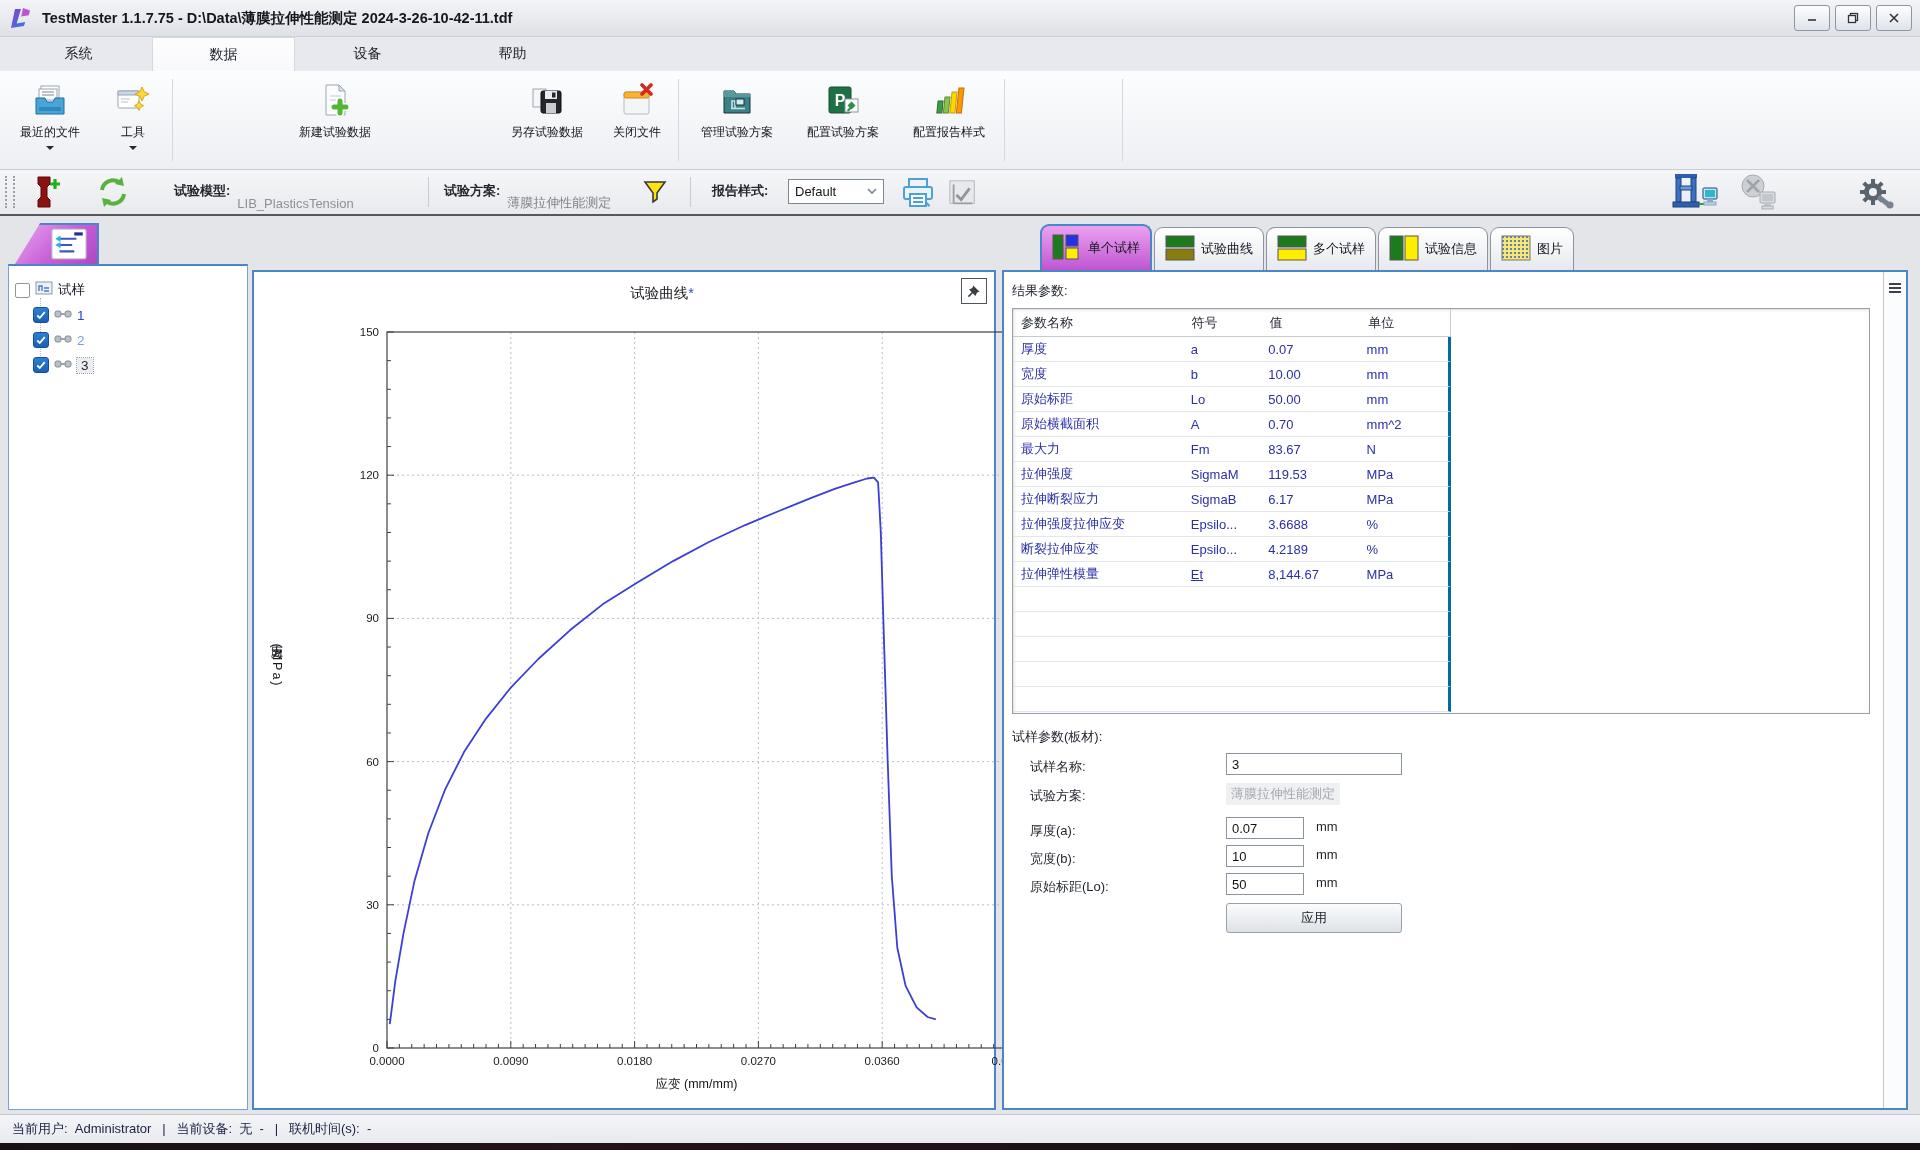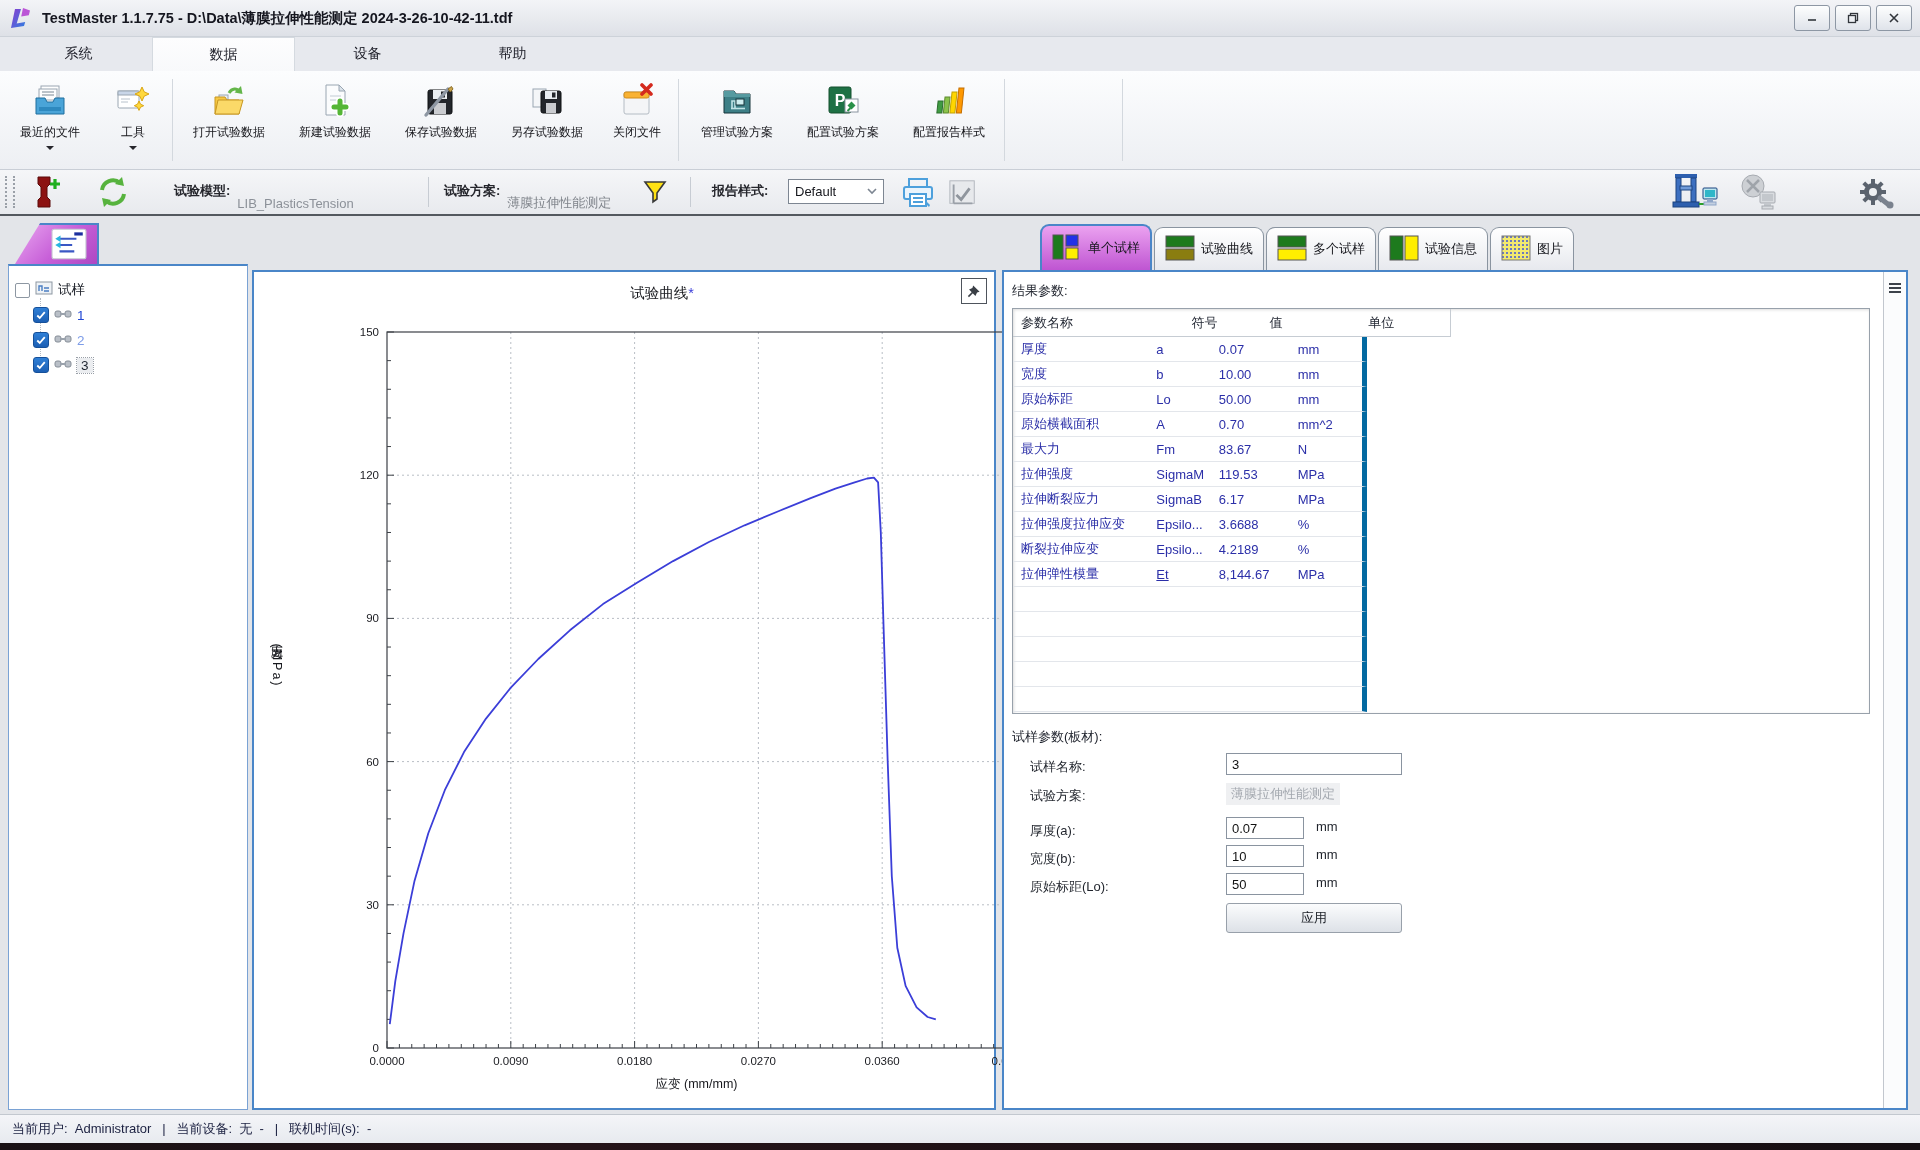--- a/index.html
+++ b/index.html
@@ -76,21 +76,21 @@
     border:2px solid #4a86c8;box-sizing:border-box;display:flex;}
   #rp-main{position:relative;flex:1;}
   #rp-strip{width:22px;border-left:1px solid #c2c7ce;background:#fbfcfd;display:flex;justify-content:center;}
   #panel-menu{margin-top:8px;width:16px;height:16px;}
   #results-label{position:absolute;left:8px;top:10px;font-size:13px;color:#1d212b;}
   #results-box{position:absolute;left:8px;top:36px;width:858px;height:406px;border:1px solid #98a1ab;
     background:#fff;box-shadow:inset 1px 1px 3px rgba(0,0,0,.14);box-sizing:border-box;overflow:hidden;}
   .res-header{display:flex;height:28px;align-items:center;font-size:13px;color:#1f2430;
     border-bottom:1px solid #c6ccd3;width:438px;box-sizing:border-box;border-right:1px solid #c6ccd3;}
   .res-row{display:flex;height:25px;align-items:center;font-size:13px;color:#2b2fa8;
-    border-bottom:1px solid #e3e6eb;width:354px;box-sizing:border-box;border-right:5px solid #0369a1;}
+    border-bottom:1px solid #e3e6eb;width:438px;box-sizing:border-box;border-right:3px solid #0369a1;}
   .rc0{width:173px;padding-left:8px;box-sizing:border-box;overflow:hidden;white-space:nowrap;}
   .rc1{width:78px;box-sizing:border-box;overflow:hidden;white-space:nowrap;}
   .rc2{width:99px;box-sizing:border-box;overflow:hidden;white-space:nowrap;}
   .rc3{width:88px;box-sizing:border-box;overflow:hidden;white-space:nowrap;}
   #sp-label{position:absolute;left:8px;top:456px;font-size:13px;color:#1d212b;}
   .fld-label{position:absolute;font-size:13px;color:#1f232b;white-space:nowrap;}
   .fld-input{position:absolute;height:22px;border:1px solid #8a94a0;font-size:13px;padding:0 5px;
     font-family:inherit;color:#121212;background:#fff;box-sizing:border-box;}
   .fld-unit{position:absolute;font-size:13px;color:#1f232b;}
   .readonly-value{position:absolute;font-size:13px;color:#a4a9b0;background:#eff0f2;padding:2px 5px;}
@@ -170,57 +170,32 @@
             <line x1="6" y1="16" x2="15" y2="16" stroke="#b8c2cc"></line>
             <line x1="6" y1="19" x2="13" y2="19" stroke="#b8c2cc"></line>
             <path d="M27 4l2.2 4.8L34 11l-4.8 2.2L27 18l-2.2-4.8L20 11l4.8-2.2z" fill="#ffd83d" stroke="#d9a514"></path>
             <path d="M24 18l1.5 3.2 3.2 1.5-3.2 1.5L24 27.4l-1.5-3.2-3.2-1.5 3.2-1.5z" fill="#ffd83d" stroke="#d9a514"></path>
           </svg>
         </div>
         <div class="rlb">工具</div>
         <div class="drop-arrow"></div>
       </div>
       <div class="ribbon-divider" style="left: 172px;"></div>
-      <div class="ribbon-btn" style="left: 178px; width: 102px;">
-        <div class="ric">
-          <svg width="36" height="36" viewBox="0 0 36 36">
-            <path d="M18 10c3-5 8-5 10-1.5" fill="none" stroke="#64b64a" stroke-width="3"></path>
-            <path d="M30 3l1.5 8-8-1.5z" fill="#64b64a"></path>
-            <rect x="8" y="12" width="9" height="7" fill="#e8eef4" stroke="#9aa6b2"></rect>
-            <path d="M4 14h10l2 3h12v14H4z" fill="#f7c843" stroke="#c79722"></path>
-            <path d="M7 17h25l-4 14H4z" fill="#fbd968" stroke="#c79722"></path>
-          </svg>
-        </div>
-        <div class="rlb">打开试验数据</div>
-      </div>
       <div class="ribbon-btn" style="left: 284px; width: 102px;">
         <div class="ric">
           <svg width="36" height="36" viewBox="0 0 36 36">
             <path d="M9 2h13l6 6v24H9z" fill="#fbfcfd" stroke="#9aa6b2"></path>
             <path d="M22 2l6 6h-6z" fill="#dbe3ea" stroke="#9aa6b2"></path>
             <line x1="13" y1="13" x2="24" y2="13" stroke="#c3ccd4"></line>
             <line x1="13" y1="17" x2="24" y2="17" stroke="#c3ccd4"></line>
             <path d="M23 18v12M17 24h12" stroke="#fff" stroke-width="8" stroke-linecap="round"></path>
             <path d="M23 18v12M17 24h12" stroke="#55b636" stroke-width="5" stroke-linecap="round"></path>
           </svg>
         </div>
         <div class="rlb">新建试验数据</div>
-      </div>
-      <div class="ribbon-btn" style="left: 390px; width: 102px;">
-        <div class="ric">
-          <svg width="36" height="36" viewBox="0 0 36 36">
-            <rect x="5" y="7" width="24" height="24" rx="2" fill="#23262b" stroke="#0e1013"></rect>
-            <rect x="10" y="7" width="14" height="9" fill="#e9edf1"></rect>
-            <rect x="18" y="8.5" width="4" height="6" fill="#23262b"></rect>
-            <rect x="11" y="20" width="12" height="11" fill="#caccd0"></rect>
-            <path d="M3 32L25 6" stroke="#8e97a3" stroke-width="3.4" stroke-linecap="round"></path>
-            <path d="M25 6l3.5-2.5L30 6l-2.6 3z" fill="#c8a24a" stroke="#8a6d28"></path>
-          </svg>
-        </div>
-        <div class="rlb">保存试验数据</div>
       </div>
       <div class="ribbon-btn" style="left: 496px; width: 102px;">
         <div class="ric">
           <svg width="36" height="36" viewBox="0 0 36 36">
             <rect x="4" y="6" width="13" height="18" fill="#f4f6f8" stroke="#9aa6b2"></rect>
             <rect x="12" y="8" width="20" height="22" rx="2" fill="#23262b" stroke="#0e1013"></rect>
             <rect x="16" y="8" width="12" height="8" fill="#e9edf1"></rect>
             <rect x="23" y="9.5" width="3.5" height="5" fill="#23262b"></rect>
             <rect x="17" y="20" width="10" height="10" fill="#caccd0"></rect>
           </svg>

